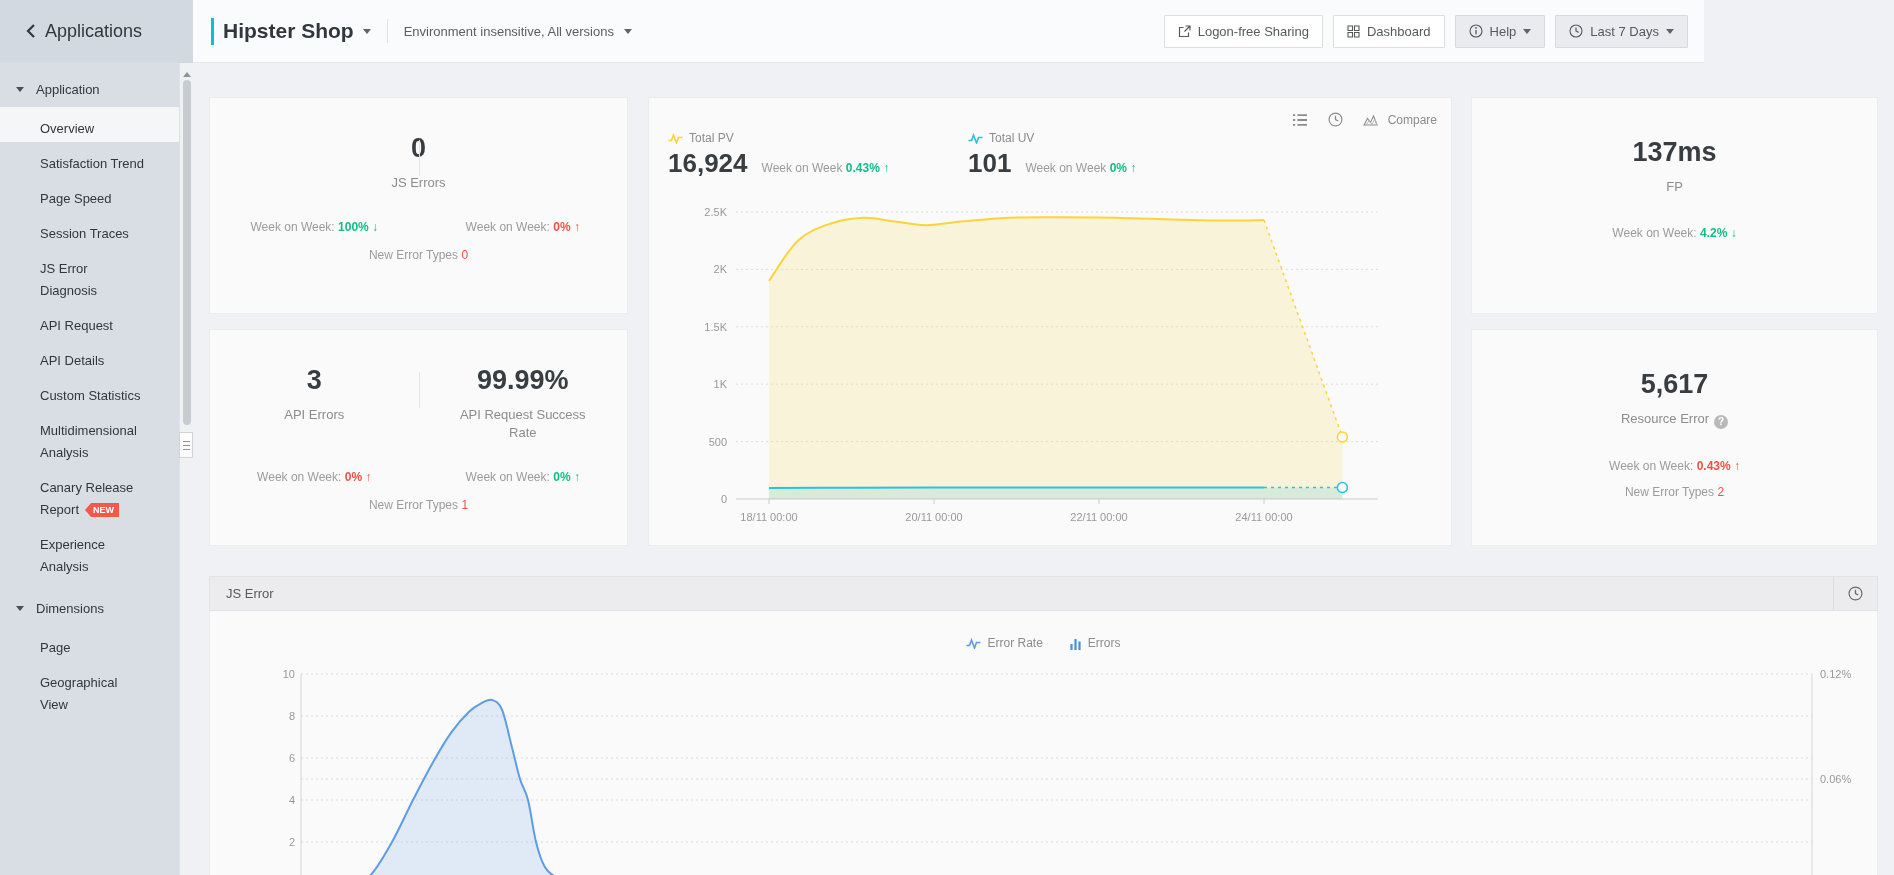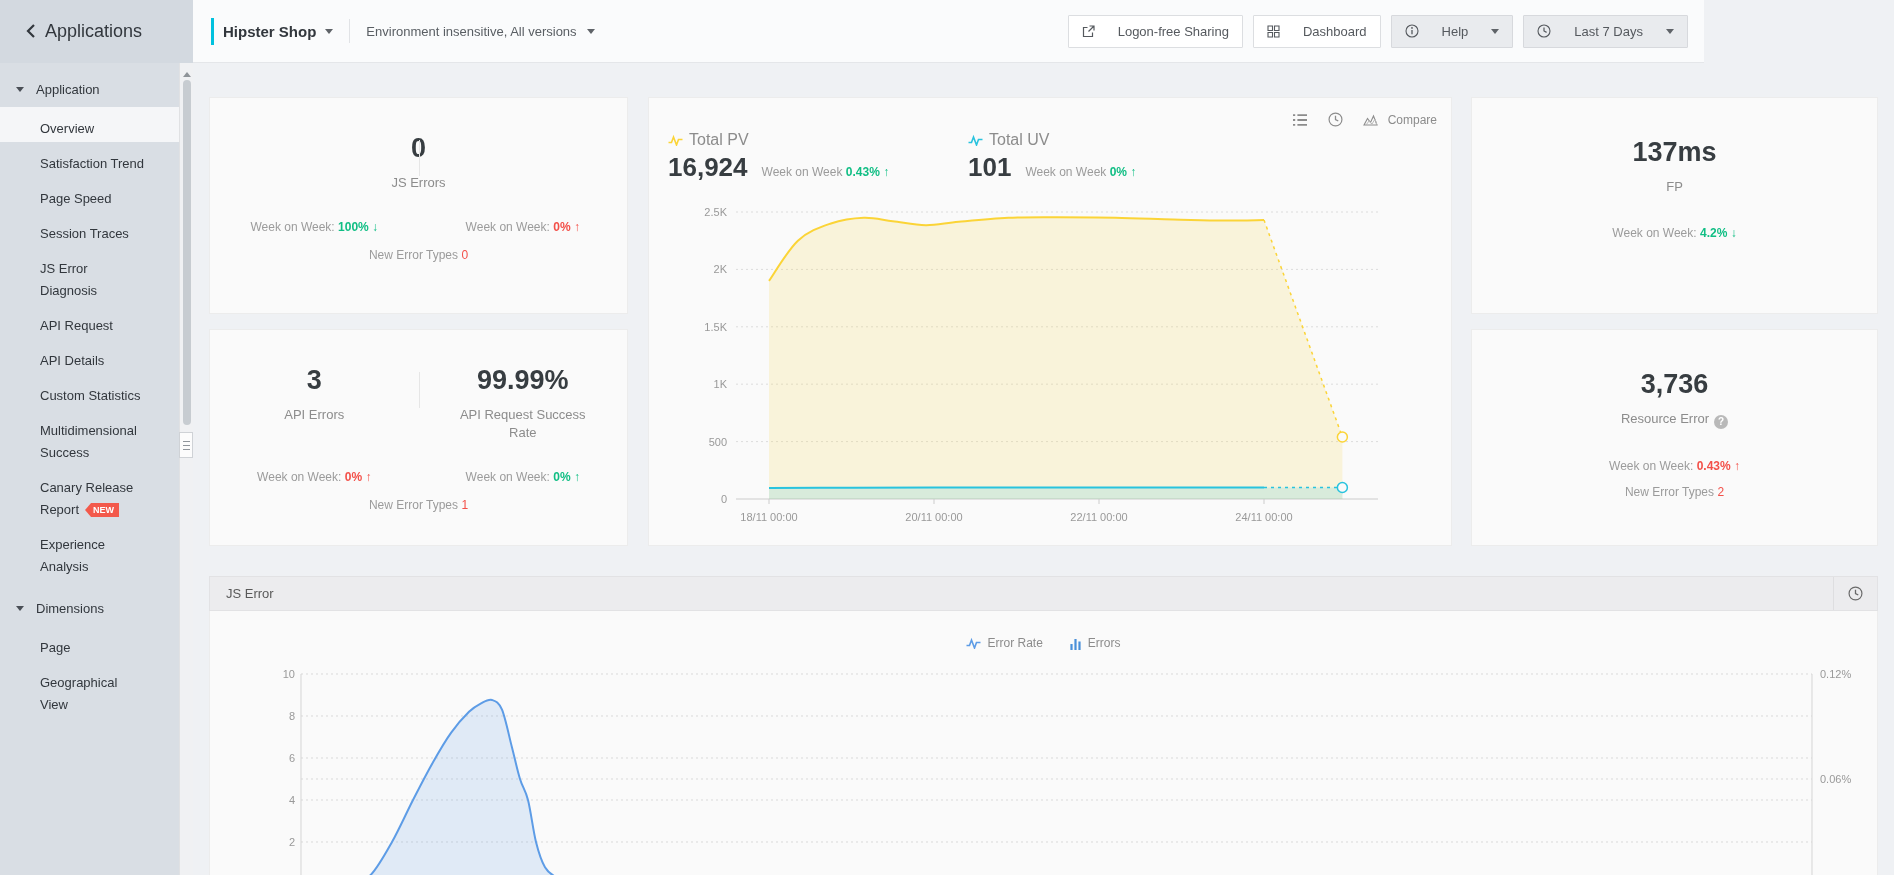--- a/index.html
+++ b/index.html
@@ -7,26 +7,26 @@
        font-family:"Liberation Sans",sans-serif;-webkit-font-smoothing:antialiased}
 
   
   .topbar{position:absolute;left:0;top:0;width:1704px;height:63px;background:#fafbfc;
           border-bottom:1px solid #e4e6e9;display:flex;align-items:center;box-sizing:border-box;z-index:5}
   .tb-left{width:193px;height:63px;background:#d3d9e0;display:flex;align-items:center;
            padding-left:24px;box-sizing:border-box;flex:none;cursor:pointer}
   .tb-title{font-size:18px;color:#32373d;margin-left:7px}
   .accent{width:3px;height:27px;background:#00c1de;margin-left:18px;flex:none}
   .app-sw{display:flex;align-items:center;margin-left:9px;gap:9px;cursor:pointer}
-  .app-nm{font-size:15px;font-weight:bold;color:#32373d}
+  .app-nm{font-size:21px;font-weight:bold;color:#32373d}
   .caret{width:0;height:0;border:4px solid transparent;border-top:5px solid #5f6368;margin-top:4px}
   .vdiv{width:1px;height:24px;background:#e1e3e6;margin:0 16px}
   .env{display:flex;align-items:center;gap:10px;font-size:13px;color:#595e63;cursor:pointer}
   .tb-right{margin-left:auto;margin-right:16px;display:flex;gap:10px}
-  .btn{height:33px;display:flex;align-items:center;gap:23px;padding:0 13px;background:#fff;
+  .btn{height:33px;display:flex;align-items:center;gap:7px;padding:0 13px;background:#fff;
        border:1px solid #dcdee1;border-radius:1px;font-size:13px;color:#55595e;
        font-family:inherit;cursor:pointer}
   .btn.gray{background:#e9ebee;border-color:#d7d9dd}
 
   
   .sidebar{position:absolute;left:0;top:63px;width:179px;height:812px;background:#d9dee4;
            padding-top:8px;box-sizing:border-box;overflow:hidden}
   .group{display:flex;align-items:center;height:36px;padding-left:16px;gap:12px;font-size:13px;
          color:#32373d;cursor:pointer}
   .group.later{margin-top:10px}
@@ -77,21 +77,21 @@
          font-size:10px;font-weight:bold;align-items:center;justify-content:center;margin-left:5px;
          vertical-align:-2px;cursor:pointer}
 
   
   .tools{position:absolute;right:14px;top:14px;display:flex;align-items:center;gap:20px;color:#8c8c8c;z-index:2}
   .tool{cursor:pointer;display:flex;align-items:center}
   .cmp{display:flex;align-items:center;gap:10px;font-size:12px;color:#8c8c8c;cursor:pointer}
   .pvhead{position:absolute;top:33px;z-index:2}
   .pvhead.pv{left:19px}
   .pvhead.uv{left:319px}
-  .ph-l{display:flex;align-items:center;gap:6px;font-size:16px;color:#8c8c8c}
+  .ph-l{display:flex;align-items:center;gap:6px;font-size:12px;color:#8c8c8c}
   .ph-v{display:flex;align-items:baseline;margin-top:3px}
   .pvnum{font-size:26px;font-weight:bold;color:#373d41}
   .pwow{margin-left:14px;font-size:12px}
   #pvuv-svg{position:absolute;left:0;top:0}
 
   
   .panel-head{position:absolute;left:16px;top:513px;width:1669px;height:35px;background:#ececee;
               border:1px solid #e2e2e4;box-sizing:border-box;display:flex;align-items:center;
               padding-left:16px;font-size:13px;color:#595959}
   .ph-clock{position:absolute;right:0;top:0;width:43px;height:33px;border-left:1px solid #dedee0;
@@ -170,21 +170,21 @@
       <div class="item active"><span class="txt">Overview</span></div>
       <div class="item"><span class="txt">Satisfaction Trend</span></div>
       <div class="item"><span class="txt">Page Speed</span></div>
       <div class="item"><span class="txt">Session Traces</span></div>
       <div class="item"><span class="txt">JS Error
 Diagnosis</span></div>
       <div class="item"><span class="txt">API Request</span></div>
       <div class="item"><span class="txt">API Details</span></div>
       <div class="item"><span class="txt">Custom Statistics</span></div>
       <div class="item"><span class="txt">Multidimensional
-Success</span></div>
+Analysis</span></div>
       <div class="item"><span class="txt">Canary Release
 Report</span><span class="badge">NEW</span></div>
       <div class="item"><span class="txt">Experience
 Analysis</span></div>
       <div class="group later">
         <span class="tri"></span>
         <span>Dimensions</span>
       </div>
       <div class="item"><span class="txt">Page</span></div>
       <div class="item"><span class="txt">Geographical
@@ -331,21 +331,21 @@
 
     <section class="card ccard c-fp">
       <div class="big">137ms</div>
       <div class="lbl">FP</div>
       <div class="wow">
         <span class="wlbl">Week on Week:</span> <span class="green" style="font-weight: bold;">4.2% ↓</span>
       </div>
     </section>
 
     <section class="card ccard c-res">
-      <div class="big">3,736</div>
+      <div class="big">5,617</div>
       <div class="lbl">
         <span>Resource Error</span><span class="qmark">?</span>
       </div>
       <div class="wow">
         <span class="wlbl">Week on Week:</span> <span class="red" style="font-weight: bold;">0.43% ↑</span>
       </div>
       <div class="newrow">
         <span class="wlbl">New Error Types</span> <span class="red">2</span>
       </div>
     </section>

